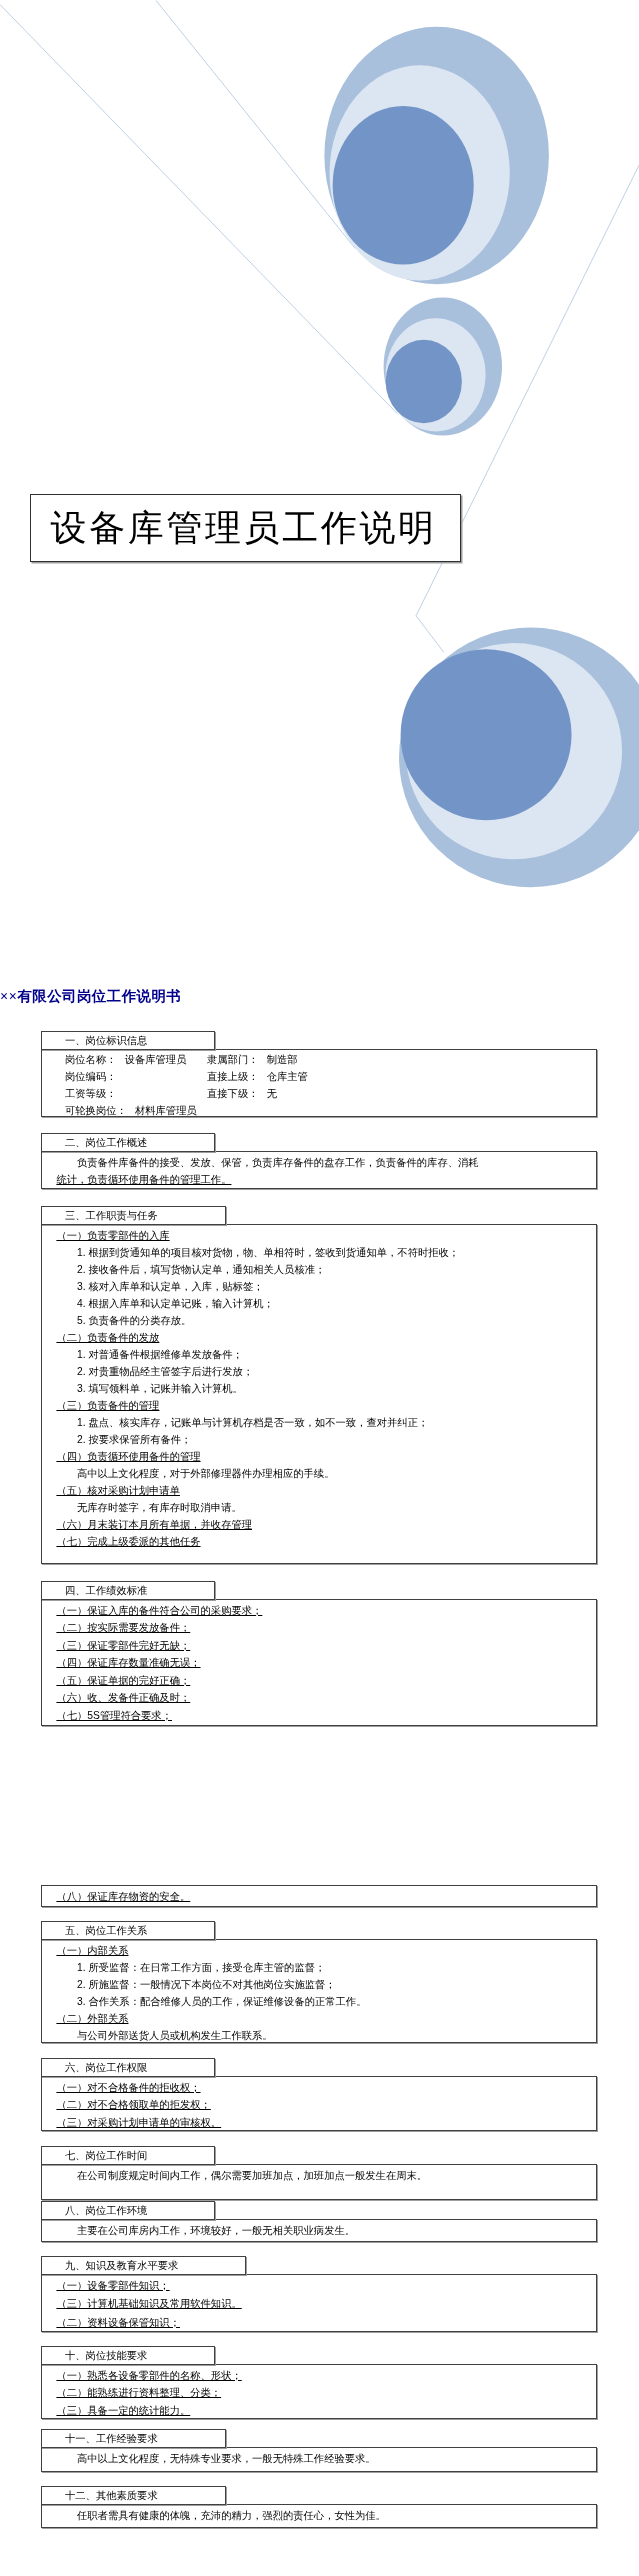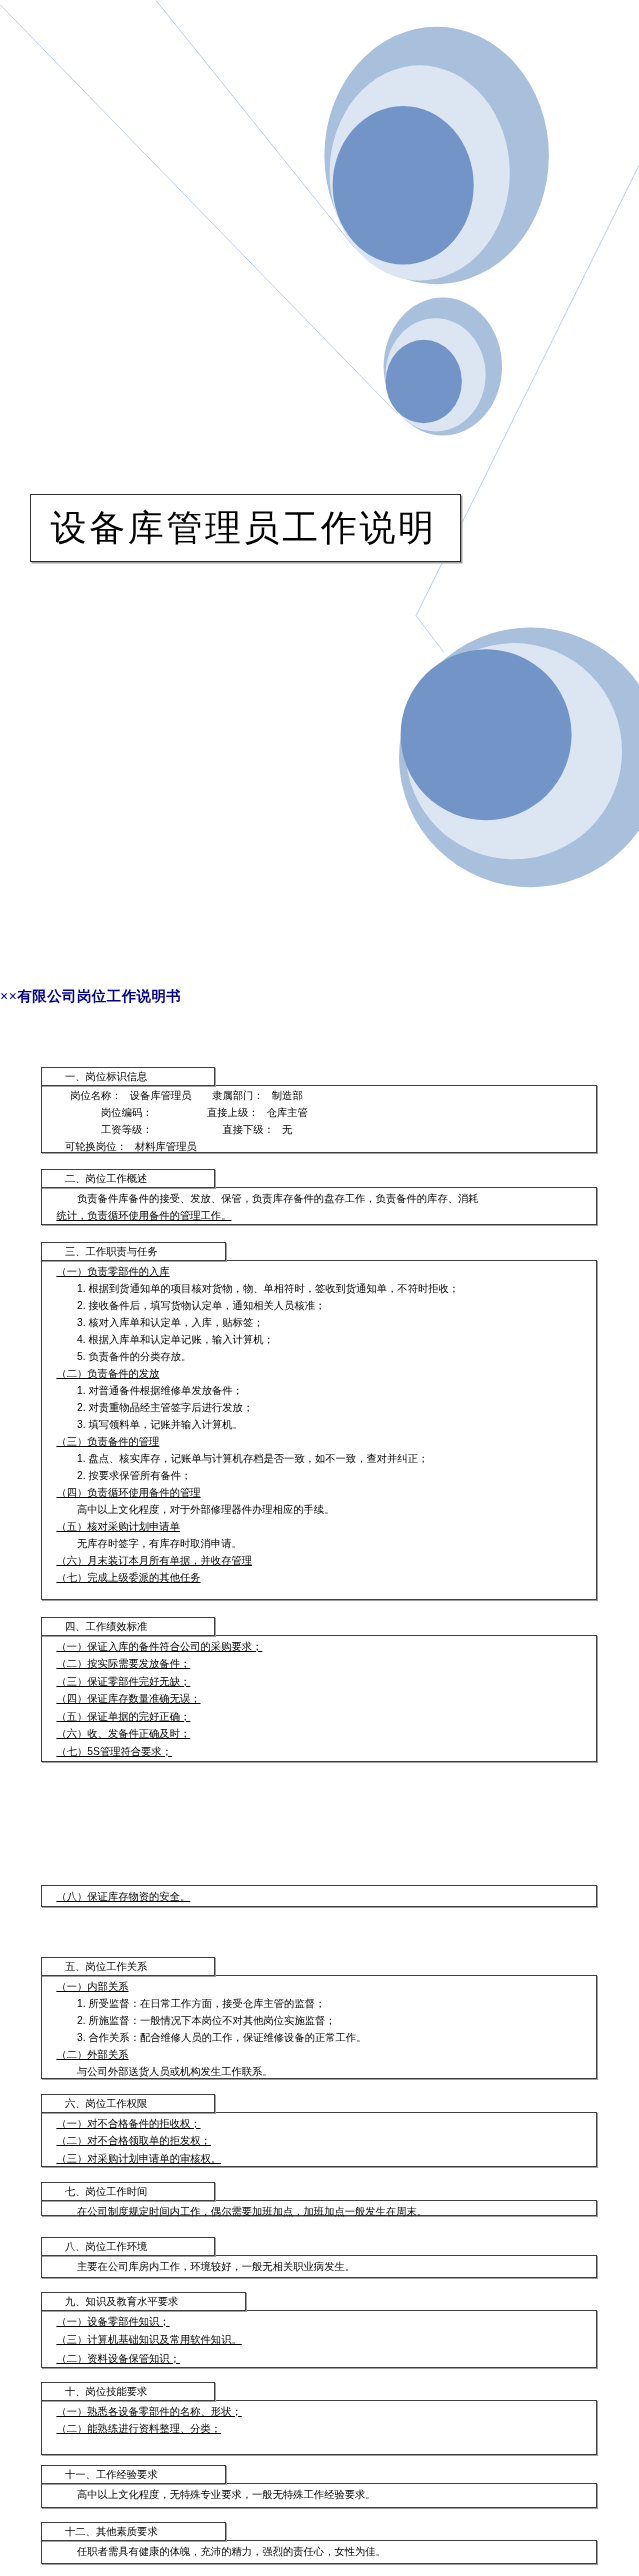--- a/index.html
+++ b/index.html
@@ -31,37 +31,36 @@
     font-size:14.4px;color:var(--c-heading,#00008B);letter-spacing:0.5px;
   }
   
   .sec{position:absolute;left:41px;width:556px;z-index:1;}
   .hdr{
     position:relative;display:inline-block;box-sizing:border-box;height:18.5px;
     background:#fff;border:1px solid var(--c-border,#404040);
     box-shadow:1px 1px 0 var(--c-shadow,#9e9e9e);
     padding:1px 67px 0 23px;font-size:10.3px;line-height:15.5px;white-space:nowrap;
     z-index:2;
-    margin-top:36px;
   }
   .bod{
     position:relative;box-sizing:border-box;width:556px;margin-top:-1px;
     background:#fff;border:1px solid var(--c-border,#404040);
     box-shadow:1px 1px 0 var(--c-shadow,#9e9e9e);
     padding-top:2.1px;font-size:10.3px;z-index:1;
   }
   .line{line-height:17px;white-space:nowrap;}
   .lh34 .line{line-height:17.5px;}
   .lh36 .line{line-height:18.5px;}
   .i0{padding-left:14.4px;text-decoration:underline;}
   .i1{padding-left:35px;}
   .i2{padding-left:35px;}
   
   .grid{position:relative;}
-  .gcol{position:absolute;top:1px;text-align:center;}
+  .gcol{position:absolute;top:1px;}
   .gcol-l{left:23px;}
   .gcol-r{left:165px;}
   .grow{line-height:17px;white-space:nowrap;}
   .glabel{display:inline-block;}
   .gvalue{display:inline-block;margin-left:8.2px;}
 </style>
 </head>
 <body>
 
 <svg id="deco" width="639" height="902" viewBox="0 0 1241 1750">
@@ -178,21 +177,21 @@
   <div class="hdr"><span class="hdr-t">六、岗位工作权限</span></div>
   <div class="bod lh34" style="height:55px">
       <div class="line i0">（一）对不合格备件的拒收权；</div>
       <div class="line i0">（二）对不合格领取单的拒发权；</div>
       <div class="line i0">（三）对采购计划申请单的审核权。</div>
     </div>
 </div>
 
 <div class="sec" style="top:2146px">
   <div class="hdr"><span class="hdr-t">七、岗位工作时间</span></div>
-  <div class="bod lh34" style="height:16px">
+  <div class="bod lh34" style="height:36px">
       <div class="line i2">在公司制度规定时间内工作，偶尔需要加班加点，加班加点一般发生在周末。</div>
     </div>
 </div>
 
 <div class="sec" style="top:2201px">
   <div class="hdr"><span class="hdr-t">八、岗位工作环境</span></div>
   <div class="bod lh34" style="height:23px">
       <div class="line i2">主要在公司库房内工作，环境较好，一般无相关职业病发生。</div>
     </div>
 </div>
@@ -204,20 +203,21 @@
       <div class="line i0">（三）计算机基础知识及常用软件知识。</div>
       <div class="line i0">（二）资料设备保管知识；</div>
     </div>
 </div>
 
 <div class="sec" style="top:2346px">
   <div class="hdr"><span class="hdr-t">十、岗位技能要求</span></div>
   <div class="bod lh34" style="height:55px">
       <div class="line i0">（一）熟悉各设备零部件的名称、形状；</div>
       <div class="line i0">（二）能熟练进行资料整理、分类；</div>
+      <div class="line i0">（三）具备一定的统计能力。</div>
     </div>
 </div>
 
 <div class="sec" style="top:2429px">
   <div class="hdr"><span class="hdr-t">十一、工作经验要求</span></div>
   <div class="bod lh34" style="height:25px">
       <div class="line i2">高中以上文化程度，无特殊专业要求，一般无特殊工作经验要求。</div>
     </div>
 </div>
 

